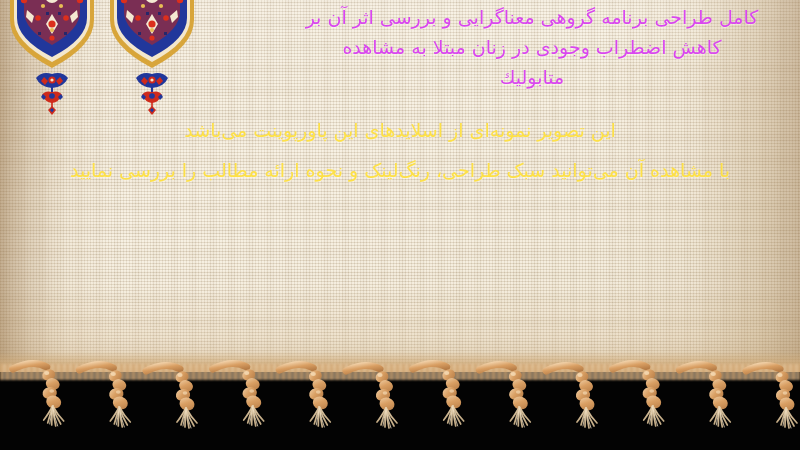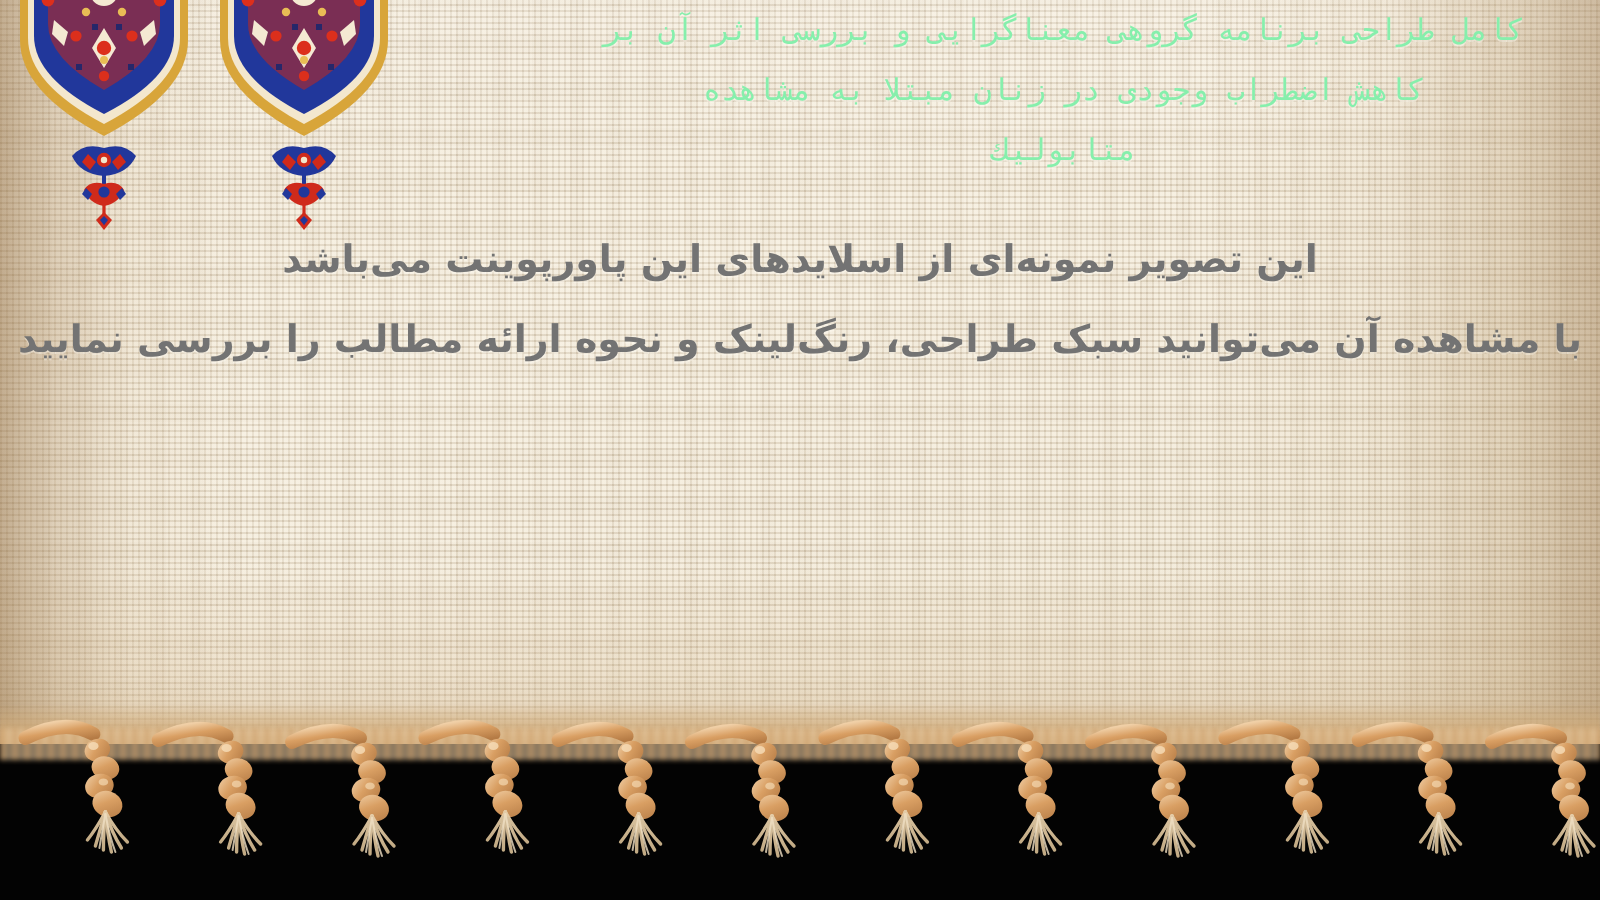--- a/index.html
+++ b/index.html
@@ -65,32 +65,31 @@
 
   
   .ornaments{position:absolute;left:0;top:-34px;}
 
   
   .title-block{
     position:absolute;right:8px;top:2px;width:520px;
     text-align:center;direction:rtl;
   }
   .title-line{
-    font-size:15px;line-height:30px;color:#86efac;
+    font-size:19px;line-height:30px;color:#d946ef;
     font-weight:400;letter-spacing:0px;
     text-shadow:0 1px 0 rgba(255,252,244,.45);
-    font-family:Liberation Mono, monospace;
   }
   .body-block{
     position:absolute;left:0;right:0;top:110px;
     text-align:center;direction:rtl;
   }
   .body-line{
-    font-size:19px;line-height:40px;color:#737373;
-    font-weight:700;
+    font-size:19px;line-height:40px;color:#fde047;
+    font-weight:400;
     text-shadow:0 1px 0 rgba(255,252,244,.40);
   }
 
   
   .fringe-zone{
     position:absolute;left:0;top:352px;width:800px;height:98px;
   }
   .fringe-black{
     position:absolute;left:0;top:20px;width:800px;height:78px;
     background:#030303;

